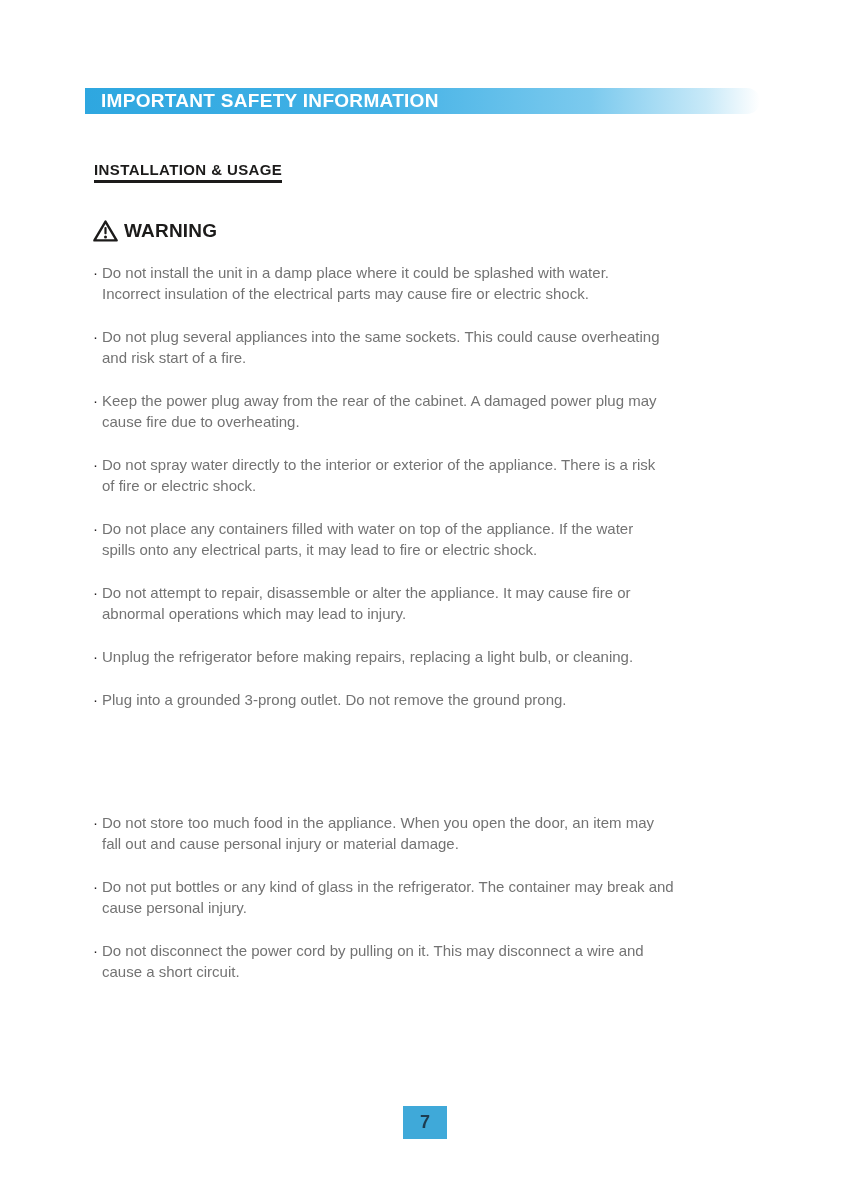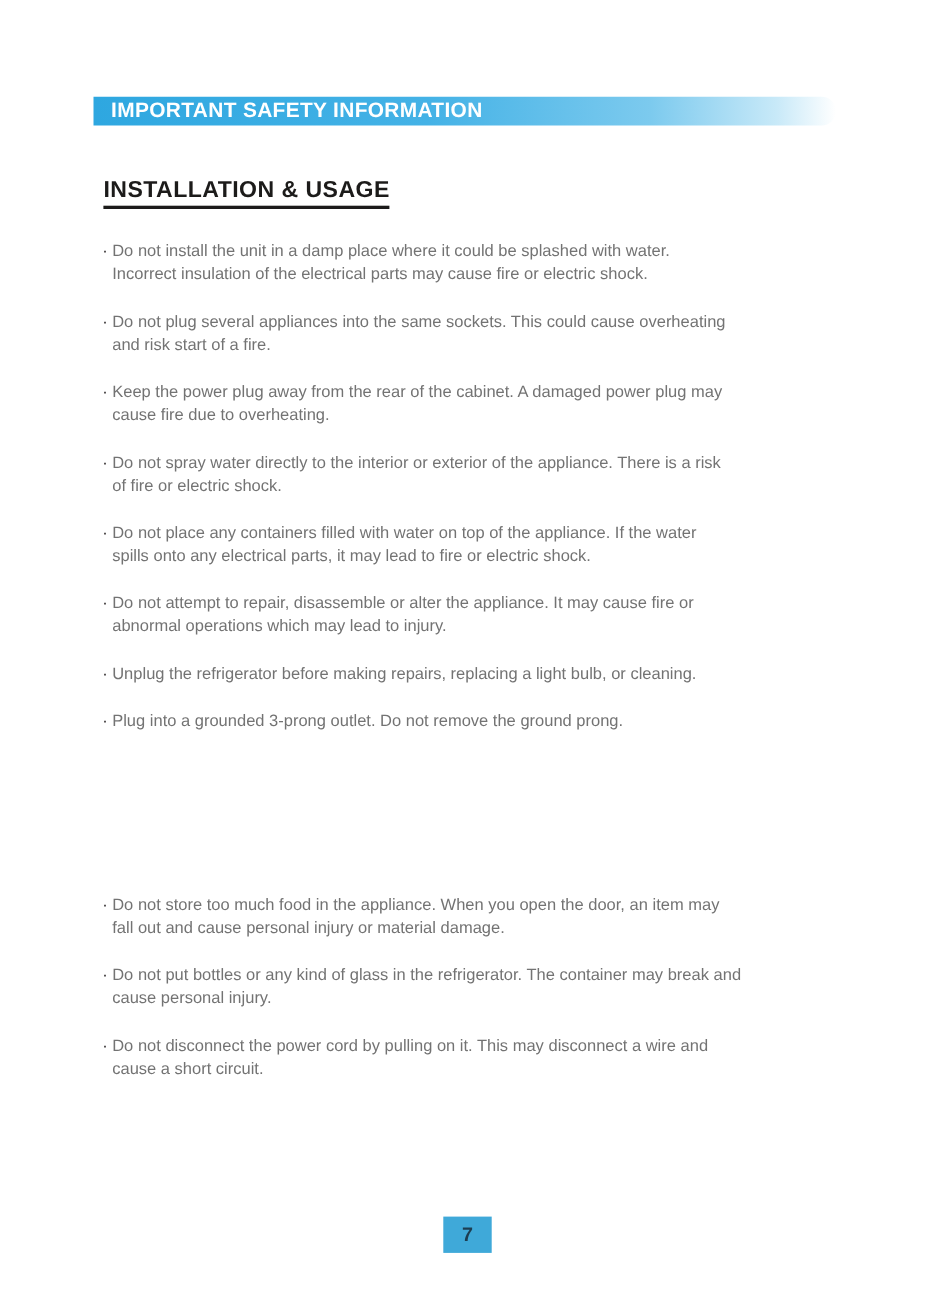--- a/index.html
+++ b/index.html
@@ -22,21 +22,21 @@
   }
   .banner-title {
     color: #ffffff;
     font-weight: bold;
     font-size: 19px;
     letter-spacing: 0.3px;
   }
   .section-title {
     position: absolute;
     left: 94px; top: 161px;
-    font-size: 21px;
+    font-size: 15px;
     font-weight: bold;
     letter-spacing: 0.4px;
     color: #1c1b1a;
     display: inline-block;
     border-bottom: 3px solid #1c1b1a;
     padding-bottom: 2px;
   }
   .sec {
     position: absolute;
     left: 93px;
@@ -93,20 +93,30 @@
 </head>
 <body>
 
 <div class="banner">
   <span class="banner-title">IMPORTANT SAFETY INFORMATION</span>
 </div>
 
 <h1 class="section-title">INSTALLATION &amp; USAGE</h1>
 
 <section class="sec sec-warning">
+  <div class="sec-head">
+    <span class="tri-wrap">
+      <svg width="25" height="22" viewBox="0 0 25 22" aria-hidden="true">
+        <path d="M12.5 1.6 L23.6 20.4 L1.4 20.4 Z" fill="none" stroke="#1c1b1a" stroke-width="2.4" stroke-linejoin="round"></path>
+        <rect x="11.4" y="7" width="2.2" height="7.2" rx="1" fill="#1c1b1a"></rect>
+        <circle cx="12.5" cy="17" r="1.5" fill="#1c1b1a"></circle>
+      </svg>
+    </span>
+    <span class="sec-label">WARNING</span>
+  </div>
   <div class="list">
     <div class="item">
       <span class="marker">·</span>
       <span class="itext">Do not install the unit in a damp place where it could be splashed with water.
 Incorrect insulation of the electrical parts may cause fire or electric shock.</span>
     </div>
     <div class="item">
       <span class="marker">·</span>
       <span class="itext">Do not plug several appliances into the same sockets. This could cause overheating
 and risk start of a fire.</span>

